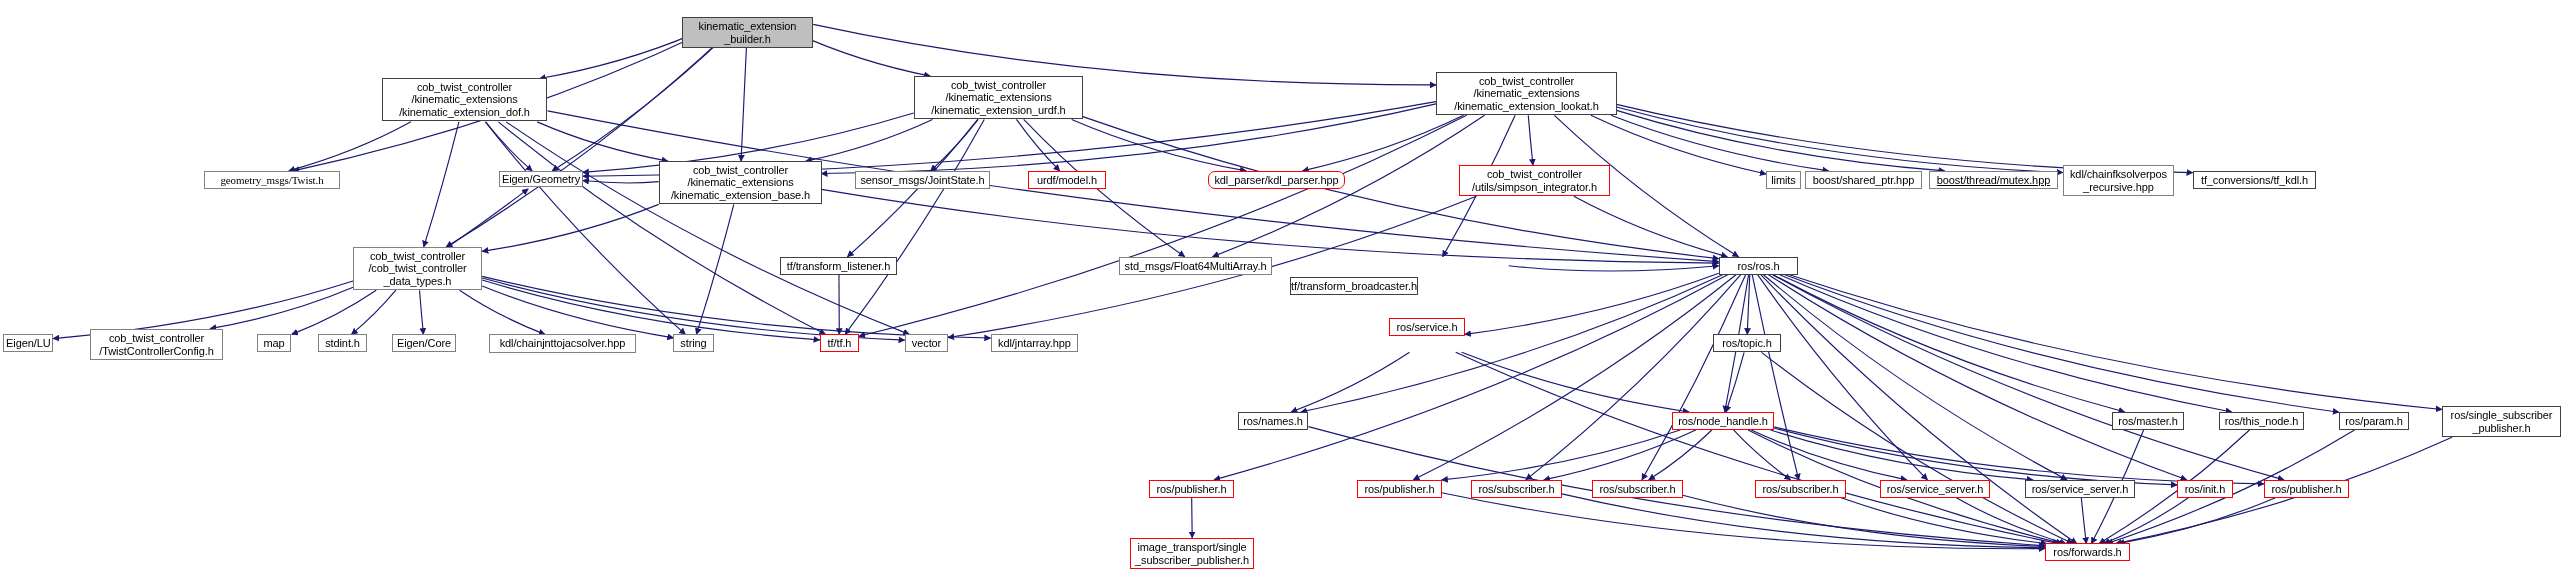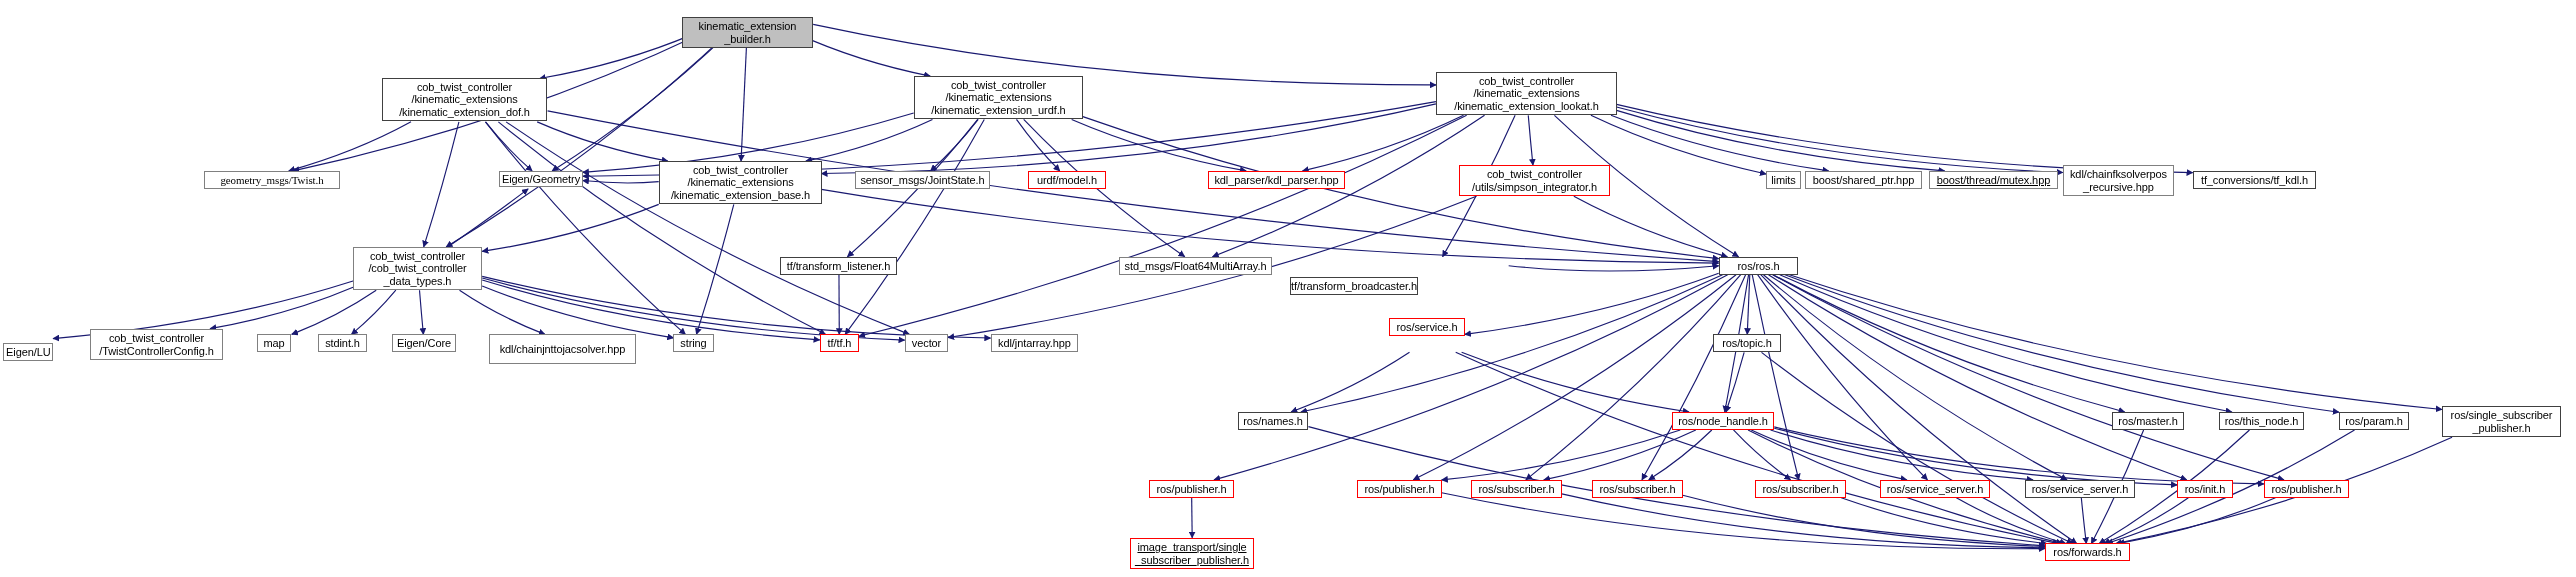--- a/index.html
+++ b/index.html
@@ -180,44 +180,44 @@
       <div class="node dark" style="left: 1436px; top: 72px; width: 181px; height: 43px;">cob_twist_controller
 /kinematic_extensions
 /kinematic_extension_lookat.h</div>
       <div class="node plain" style="left: 204px; top: 171px; width: 136px; height: 18px; font-family: Liberation Serif, serif;">geometry_msgs/Twist.h</div>
       <div class="node plain" style="left: 499px; top: 171px; width: 84px; height: 16px;">Eigen/Geometry</div>
       <div class="node dark" style="left: 659px; top: 161px; width: 163px; height: 43px;">cob_twist_controller
 /kinematic_extensions
 /kinematic_extension_base.h</div>
       <div class="node plain" style="left: 855px; top: 171px; width: 135px; height: 18px;">sensor_msgs/JointState.h</div>
       <div class="node red" style="left: 1028px; top: 171px; width: 78px; height: 18px;">urdf/model.h</div>
-      <div class="node red" style="left: 1208px; top: 171px; width: 137px; height: 18px;">kdl_parser/kdl_parser.hpp</div>
+      <div class="node red" style="left: 1208px; top: 171px; width: 137px; height: 18px; border-radius: 7px;">kdl_parser/kdl_parser.hpp</div>
       <div class="node red" style="left: 1459px; top: 165px; width: 151px; height: 31px;">cob_twist_controller
 /utils/simpson_integrator.h</div>
       <div class="node plain" style="left: 1766px; top: 171px; width: 35px; height: 18px;">limits</div>
       <div class="node plain" style="left: 1805px; top: 171px; width: 117px; height: 18px;">boost/shared_ptr.hpp</div>
       <div class="node plain" style="left: 1929px; top: 171px; width: 129px; height: 18px; text-decoration: underline;">boost/thread/mutex.hpp</div>
       <div class="node plain" style="left: 2063px; top: 165px; width: 111px; height: 31px;">kdl/chainfksolverpos
 _recursive.hpp</div>
       <div class="node dark" style="left: 2193px; top: 171px; width: 123px; height: 18px;">tf_conversions/tf_kdl.h</div>
       <div class="node plain" style="left: 353px; top: 247px; width: 129px; height: 43px;">cob_twist_controller
 /cob_twist_controller
 _data_types.h</div>
       <div class="node dark" style="left: 780px; top: 257px; width: 117px; height: 18px;">tf/transform_listener.h</div>
       <div class="node plain" style="left: 1119px; top: 257px; width: 153px; height: 18px;">std_msgs/Float64MultiArray.h</div>
       <div class="node dark" style="left: 1290px; top: 257px; width: 128px; height: 18px; margin-top: 20px;">tf/transform_broadcaster.h</div>
       <div class="node dark" style="left: 1719px; top: 257px; width: 79px; height: 18px;">ros/ros.h</div>
       <div class="node dark" style="left: 1713px; top: 334px; width: 68px; height: 18px;">ros/topic.h</div>
-      <div class="node plain" style="left: 3.3px; top: 334px; width: 50px; height: 18px; margin-top: 9px;">Eigen/LU</div>
+      <div class="node plain" style="left: 3.3px; top: 334px; width: 50px; height: 18px;">Eigen/LU</div>
       <div class="node plain" style="left: 90px; top: 329px; width: 133px; height: 31px;">cob_twist_controller
 /TwistControllerConfig.h</div>
       <div class="node plain" style="left: 257px; top: 334px; width: 34px; height: 18px;">map</div>
       <div class="node plain" style="left: 318px; top: 334px; width: 49px; height: 18px;">stdint.h</div>
       <div class="node plain" style="left: 392px; top: 334px; width: 64px; height: 18px;">Eigen/Core</div>
-      <div class="node plain" style="left: 489px; top: 334px; width: 147px; height: 30px;">kdl/chainjnttojacsolver.hpp</div>
+      <div class="node plain" style="left: 489px; top: 334px; width: 147px; height: 19px;">kdl/chainjnttojacsolver.hpp</div>
       <div class="node plain" style="left: 673px; top: 334px; width: 41px; height: 18px;">string</div>
       <div class="node red" style="left: 820px; top: 334px; width: 39px; height: 18px;">tf/tf.h</div>
       <div class="node plain" style="left: 905px; top: 334px; width: 43px; height: 18px;">vector</div>
       <div class="node plain" style="left: 991px; top: 334px; width: 87px; height: 18px;">kdl/jntarray.hpp</div>
       <div class="node red" style="left: 1389px; top: 318px; width: 76px; height: 18px;">ros/service.h</div>
       <div class="node dark" style="left: 1238px; top: 412px; width: 70px; height: 18px;">ros/names.h</div>
       <div class="node red" style="left: 1672px; top: 412px; width: 102px; height: 18px;">ros/node_handle.h</div>
       <div class="node dark" style="left: 2112px; top: 412px; width: 72px; height: 18px;">ros/master.h</div>
       <div class="node dark" style="left: 2219px; top: 412px; width: 85px; height: 18px;">ros/this_node.h</div>
       <div class="node dark" style="left: 2339px; top: 412px; width: 70px; height: 18px;">ros/param.h</div>
@@ -226,17 +226,17 @@
       <div class="node red" style="left: 1149px; top: 480px; width: 85px; height: 18px;">ros/publisher.h</div>
       <div class="node red" style="left: 1357px; top: 480px; width: 85px; height: 18px;">ros/publisher.h</div>
       <div class="node red" style="left: 1471px; top: 480px; width: 91px; height: 18px;">ros/subscriber.h</div>
       <div class="node red" style="left: 1592px; top: 480px; width: 91px; height: 18px;">ros/subscriber.h</div>
       <div class="node red" style="left: 1755px; top: 480px; width: 91px; height: 18px;">ros/subscriber.h</div>
       <div class="node red" style="left: 1880px; top: 480px; width: 110px; height: 18px;">ros/service_server.h</div>
       <div class="node dark" style="left: 2025px; top: 480px; width: 110px; height: 18px;">ros/service_server.h</div>
       <div class="node red" style="left: 2177px; top: 480px; width: 56px; height: 18px;">ros/init.h</div>
       <div class="node red" style="left: 2264px; top: 480px; width: 85px; height: 18px;">ros/publisher.h</div>
       <div class="node red" style="left: 2045px; top: 543px; width: 85px; height: 18px;">ros/forwards.h</div>
-      <div class="node red" style="left: 1130px; top: 538px; width: 124px; height: 31px; text-decoration: underline;">image_transport/single
+      <div class="node red" style="left: 1130px; top: 538px; width: 124px; height: 31px;">image_transport/single
 _subscriber_publisher.h</div>
     </div>
 </div>
 
 
 </body></html>

